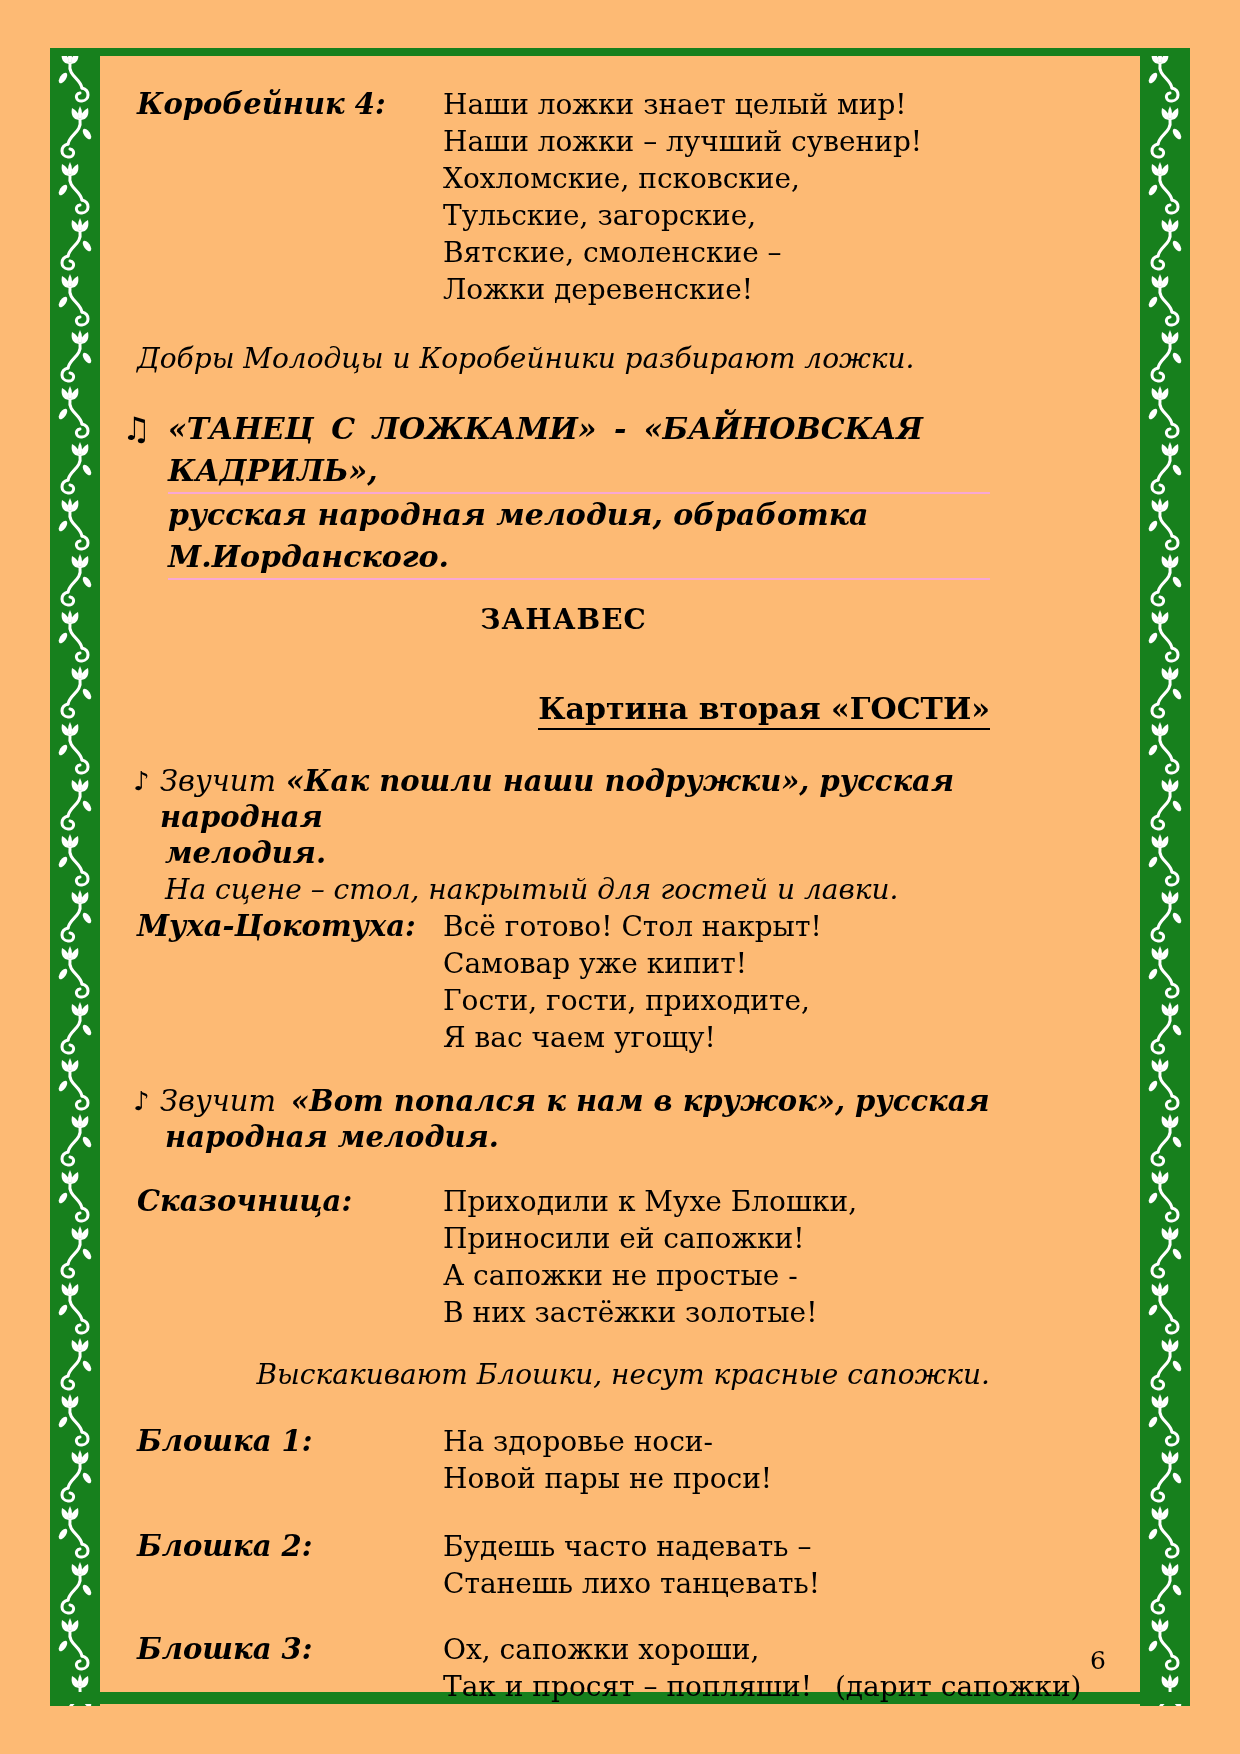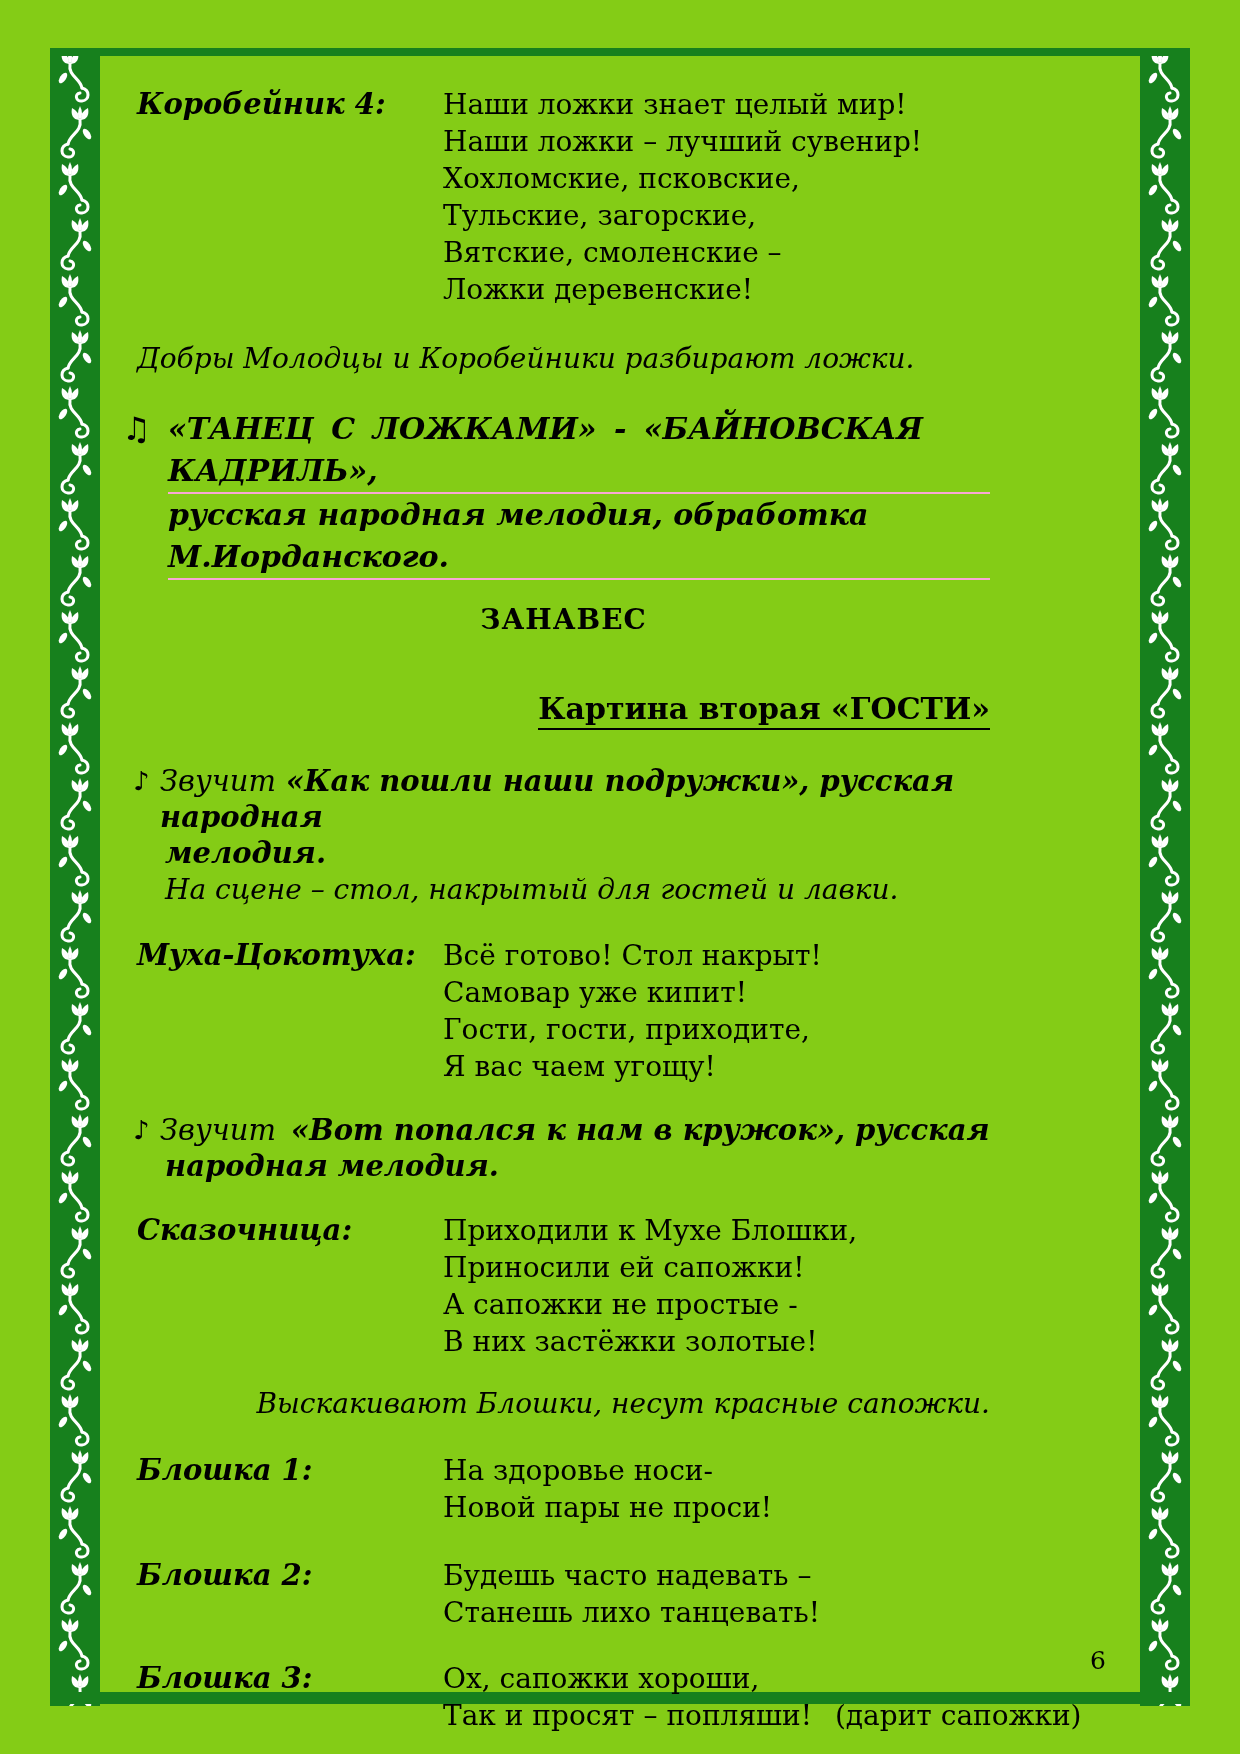--- a/index.html
+++ b/index.html
@@ -1,16 +1,16 @@
 <!DOCTYPE html>
 <html lang="ru"><head>
 <meta charset="utf-8">
 <style>
   html,body{margin:0;padding:0;background:#ffffff;}
-  .sheet{position:relative;width:1240px;height:1754px;background:#84cc16;
+  .sheet{position:relative;width:1240px;height:1754px;background:#fdba74;
          font-family:"DejaVu Serif",serif;color:#000;overflow:hidden;}
 
   
   .band{position:absolute;top:48px;width:50px;height:1658px;}
   .band-left{left:50px;}
   .band-right{left:1140px;}
   .bar{position:absolute;left:50px;width:1140px;background:#17801d;}
   .bar-top{top:48px;height:8px;}
   .bar-bottom{top:1692px;height:12px;}
 
@@ -25,21 +25,21 @@
 
   .row-korobeynik{margin-bottom:32px;}
   .row-mukha{margin-bottom:27px;}
   .row-skaz{margin-bottom:25px;}
   .row-b1{margin-bottom:31px;}
   .row-b2{margin-bottom:29px;}
   .row-b3{margin-bottom:0;}
 
   .sd{font-style:italic;}
   .sd1{margin-bottom:31px;}
-  .sd2{margin-left:28px;margin-bottom:29px;font-style:italic;}
+  .sd2{margin-left:28px;font-style:italic;}
   .sd3{margin-left:25px;margin-bottom:30px;text-align:right;}
 
   .music{display:flex;font-weight:bold;font-style:italic;}
   .note{font-family:"DejaVu Sans",sans-serif;font-weight:normal;font-style:normal;flex:0 0 auto;}
 
   .music1{margin-left:-15px;font-size:30px;line-height:42px;margin-bottom:21px;}
   .music1 .note{width:46px;font-size:32px;}
   .u{border-bottom:2px solid #f9a8d4;display:inline-block;}
   .ws1{word-spacing:7px;}
 

